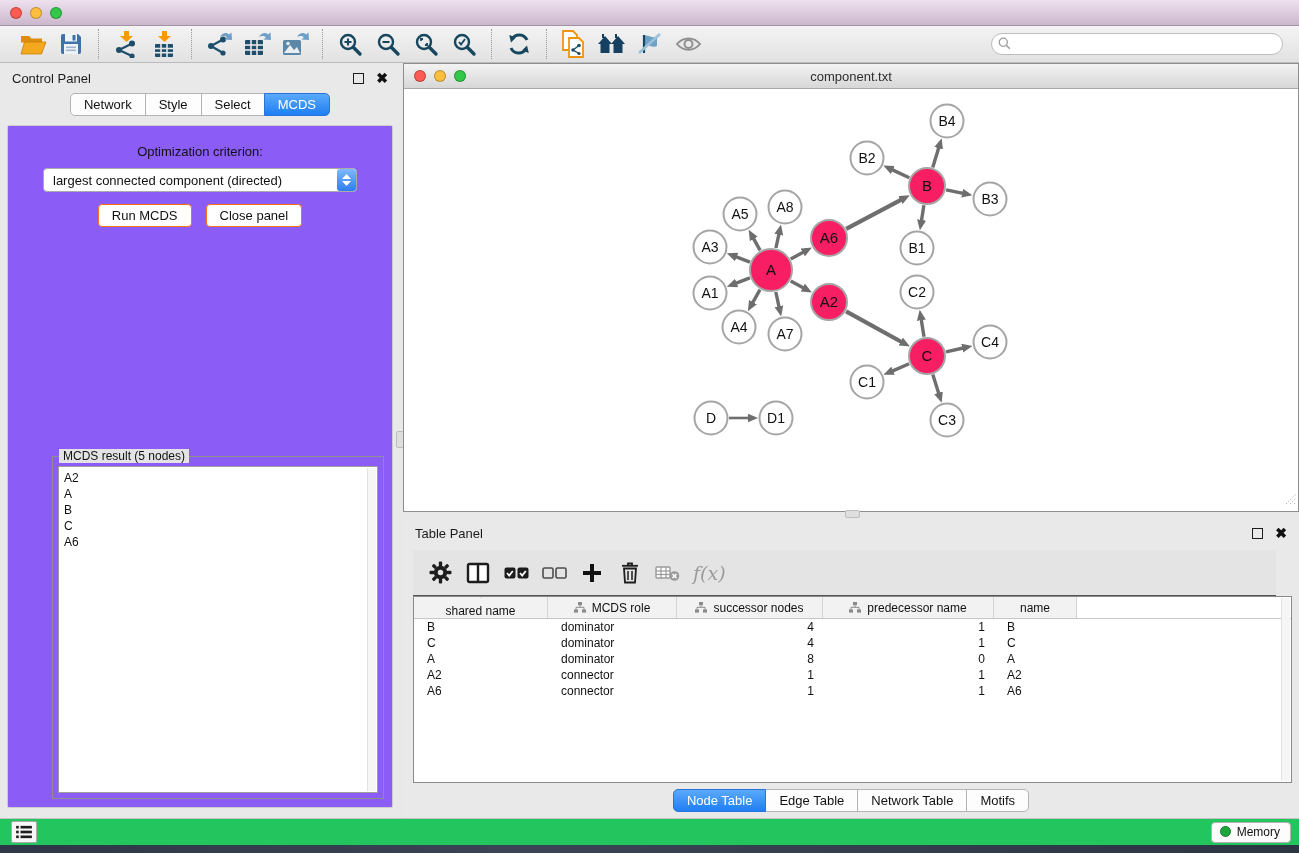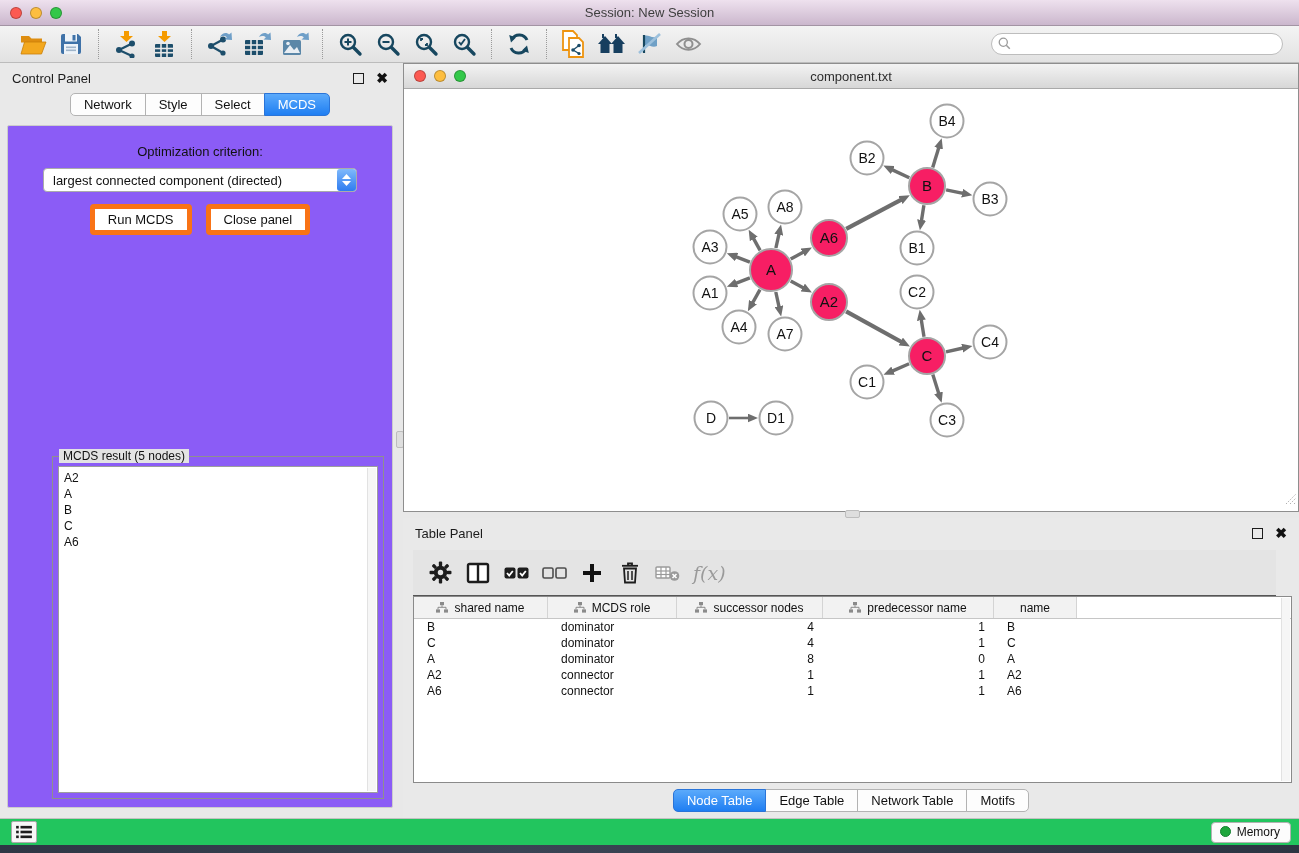--- a/index.html
+++ b/index.html
@@ -42,21 +42,21 @@
   .cp-box { position:absolute; left:7px; right:7px; top:62px; bottom:10px;
     background:#8b5cf6; border:1px solid #cccccc; border-radius:2px; }
   .opt-label { text-align:center; margin-top:18px; font-size:13px; color:#111; }
   .dropdown { margin:9px auto 0; width:314px; height:24px; background:#fff; border:1px solid #ababab;
     border-radius:4px; display:flex; align-items:center; position:relative; }
   .dropdown-value { flex:1; font-size:13px; color:#111; padding-left:9px; white-space:nowrap; overflow:hidden; }
   .dropdown-stepper { width:19px; height:22px; margin-right:0px; border-radius:3px;
     background:linear-gradient(#7fb9fb,#2e7cf0); display:flex; flex-direction:column;
     align-items:center; justify-content:center; gap:2px; }
   .btn-row { display:flex; justify-content:center; gap:14px; margin-top:12px; }
-  .mac-btn { background:#fff; border:5px solid #f97316; border-radius:4px; padding:3px 13px;
+  .mac-btn { background:#fff; border:1px solid #f97316; border-radius:4px; padding:3px 13px;
     font-size:13px; color:#111; font-family:inherit; }
   .mcds-group { position:absolute; left:8px; right:8px; top:330px; bottom:8px; border:1px solid #8f8f8f;margin-left:36px; }
   .mcds-legend { position:absolute; top:-8px; left:6px; background:#e3e3e3; padding:0 4px;
     font-size:12px; color:#111; }
   .mcds-list { position:absolute; left:5px; right:5px; top:9px; bottom:5px; background:#fff;
     border:1px solid #9d9d9d; font-size:12px; padding:3px 0 0 5px; position:absolute; overflow:hidden; }
   .mcds-item { height:16px; line-height:16px; color:#111; }
   .scroll-track { position:absolute; top:1px; bottom:1px; right:1px; width:9px;
     background:#f6f6f6; border-left:1px solid #e2e2e2; }
 
@@ -106,21 +106,20 @@
 <body>
 
 <div id="app">
 
   <div class="titlebar">
     <div class="traffic">
       <span class="light red"></span>
       <span class="light yellow"></span>
       <span class="light green"></span>
     </div>
-    <div class="titlebar-text">Session: New Session</div>
   </div>
 
   <div class="toolbar">
     <div class="tgroup">
       <span class="tbtn">
         <svg width="27" height="22" viewBox="0 0 27 22">
             <path d="M1 3 h8 l2.5 2.5 H22 v4 H1 Z" fill="#de8d10"></path>
             <path d="M4.5 9 H26 L21.5 21 H1 Z" fill="#f3a81e" stroke="#c97f08" stroke-width="0.8"></path>
           </svg>
       </span>
@@ -533,21 +532,21 @@
             <line x1="6" y1="4" x2="6" y2="15" stroke="#9a9a9a" stroke-width="1.2"></line>
             <line x1="11" y1="4" x2="11" y2="15" stroke="#9a9a9a" stroke-width="1.2"></line>
             <circle cx="19.5" cy="13" r="4.8" fill="#9a9a9a"></circle>
             <path d="M17.5 11 l4 4 M21.5 11 l-4 4" stroke="#fff" stroke-width="1.6"></path>
           </svg>
       </span>
       <span class="fx-label">f(x)</span>
     </div>
     <div class="tp-table">
       <div class="thead" id="table-head">
-          <div class="th" style="width: 134px;">
+          <div class="th" style="width: 134px; flex-direction: column;">
             <svg width="12" height="11" viewBox="0 0 12 11">
               <rect x="4" y="0" width="4" height="3.2" fill="#8a8a8a"></rect>
               <rect x="0" y="7.4" width="4" height="3.2" fill="#8a8a8a"></rect>
               <rect x="8" y="7.4" width="4" height="3.2" fill="#8a8a8a"></rect>
               <path d="M6 3.2 V5.3 M2 7.4 V5.3 H10 V7.4" stroke="#8a8a8a" fill="none" stroke-width="1"></path>
             </svg>
             <span>shared name</span>
           </div>
           <div class="th" style="width: 129px;">
             <svg width="12" height="11" viewBox="0 0 12 11">

